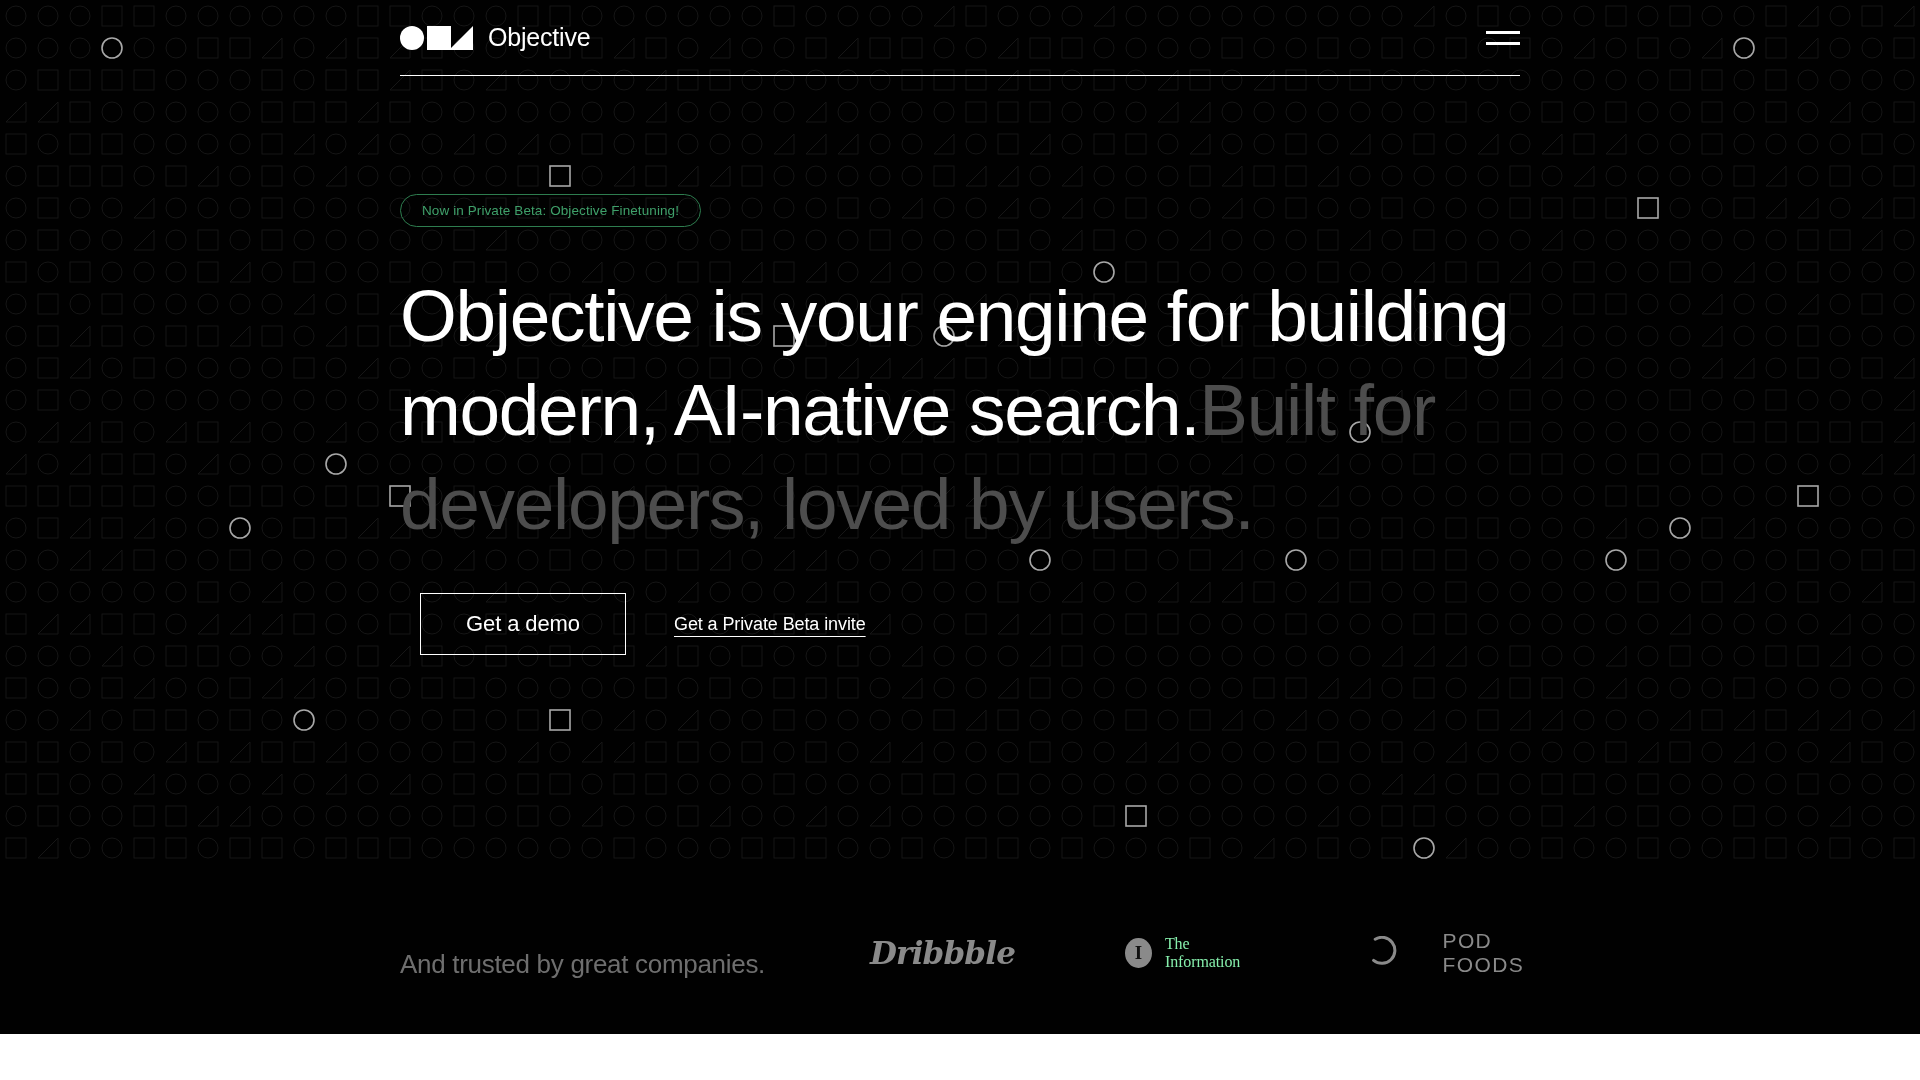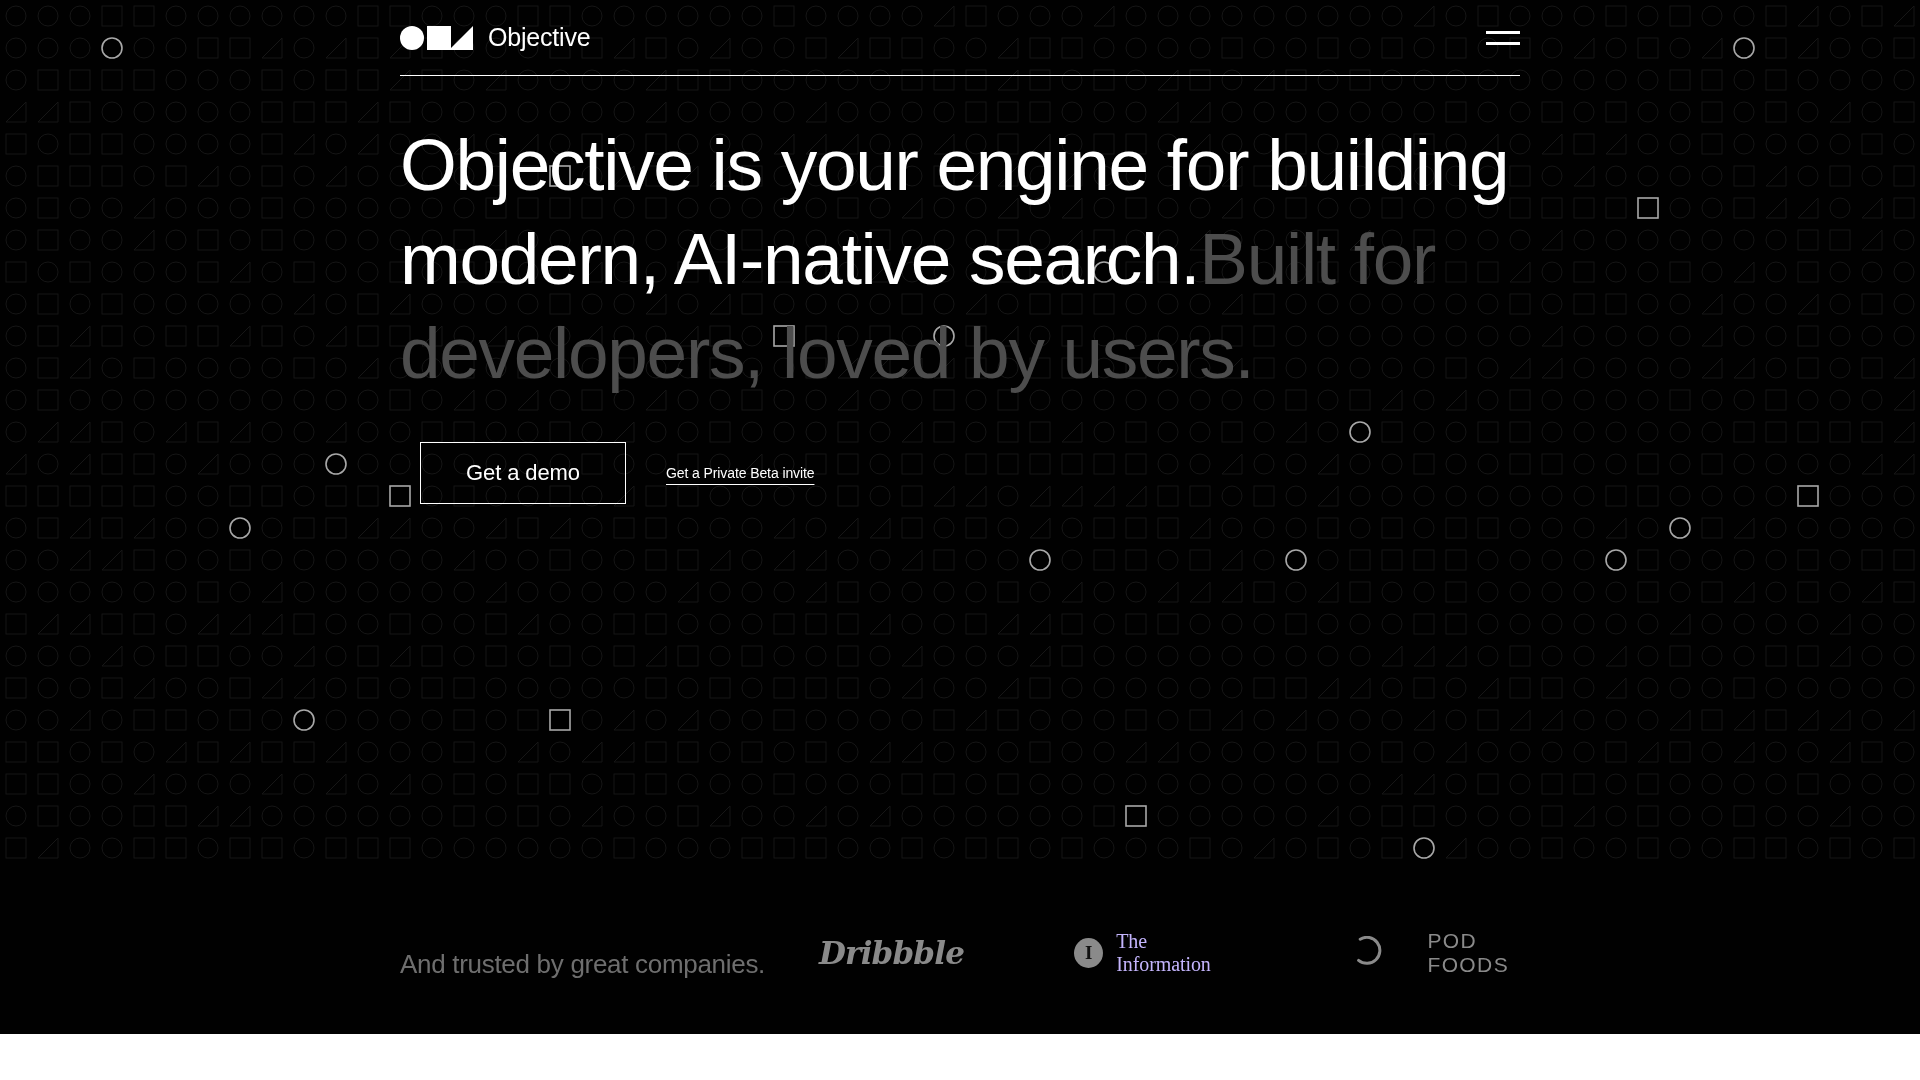--- a/index.html
+++ b/index.html
@@ -107,29 +107,30 @@
     border:1.4px solid #ffffff;
     background:transparent;
     color:#ffffff;
     font-size:22px; font-weight:400;
     letter-spacing:-0.1px;
     cursor:pointer;
     font-family:"Liberation Sans", sans-serif;
   }
   .btn-link {
     color:#ffffff;
-    font-size:14px; font-weight:400;
+    font-size:18px; font-weight:400;
     letter-spacing:-0.1px;
     text-decoration:underline;
     text-underline-offset:6px;
     text-decoration-thickness:1.2px;
     cursor:pointer;
     background:transparent; border:0;
     font-family:"Liberation Sans", sans-serif;
     padding:0;
+    margin-left:8px;
   }
 
   
   .trusted {
     position:absolute;
     left:400px; top:925px;
     width:1160px;
     display:flex; align-items:center;
   }
   .trusted-label {
@@ -139,40 +140,40 @@
     letter-spacing:-0.3px;
     white-space:nowrap;
     margin-top:24px;
   }
   .logos {
     display:flex; align-items:center;
   }
   .logo-item { display:flex; align-items:center; }
 
   .l-dribbble {
-    margin-left:54px;
+    margin-left:105px;
     color:#8a8a8a;
     font-family:"DejaVu Serif", serif;
     font-style:italic;
     font-weight:700;
     font-size:31px;
     letter-spacing:-0.8px;
   }
   .l-info { margin-left:110px; display:flex; align-items:center; gap:13px; }
   .l-info .glyph {
     width:30px; height:30px; border-radius:50%;
     background:#8a8a8a;
     display:flex; align-items:center; justify-content:center;
     color:#111; font-family:"Liberation Serif", serif;
     font-weight:700; font-size:19px; line-height:1;
   }
   .l-info .name {
-    color:#c4b5fd;
+    color:#86efac;
     font-family:"Liberation Serif", serif;
-    font-size:20px;
+    font-size:16px;
     letter-spacing:-0.1px;
   }
   .l-pod { margin-left:110px; display:flex; align-items:center; gap:13px; }
   .l-pod .name {
     color:#8a8a8a;
     font-size:21px;
     font-weight:400;
     letter-spacing:1.4px;
     margin-left:32px;
   }
@@ -1971,20 +1972,23 @@
       </div>
       <div class="nav-spacer"></div>
       <button class="menu-btn">
         <span class="bar"></span>
         <span class="bar"></span>
       </button>
     </div>
 
     <div class="hero">
 
+      <div class="badge">
+        <span>Now in Private Beta: Objective Finetuning!</span>
+      </div>
 
       <h1 class="headline">
         <span class="seg-bright">Objective is your engine for building modern, AI-native search.</span><span class="seg-dim">Built for developers, loved by users.</span>
       </h1>
 
       <div class="cta-row">
         <button class="btn-outline">Get a demo</button>
         <a class="btn-link" href="#">Get a Private Beta invite</a>
       </div>
 

